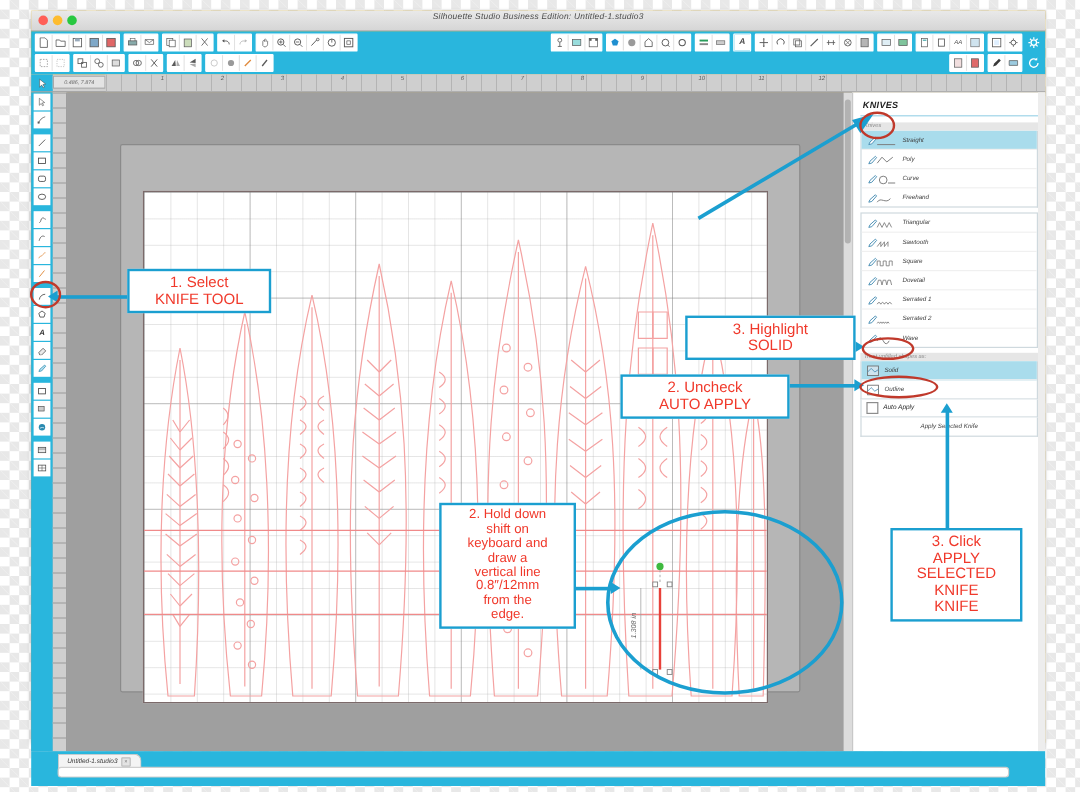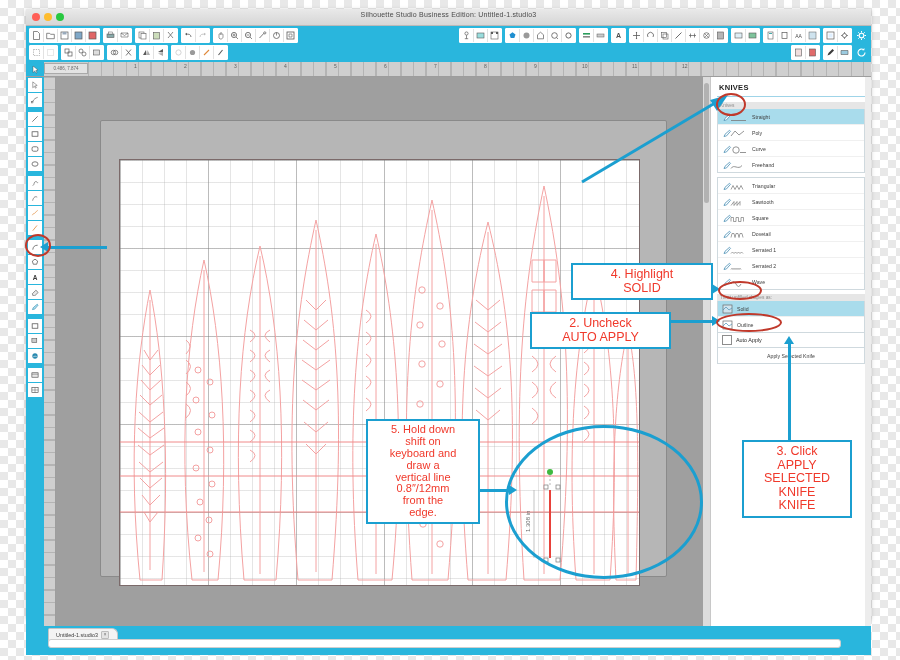--- a/index.html
+++ b/index.html
@@ -8,21 +8,21 @@
 
   
   .checker{position:absolute;inset:0;
     background-image:
       linear-gradient(45deg,#e8e8e8 25%,transparent 25%,transparent 75%,#e8e8e8 75%),
       linear-gradient(45deg,#e8e8e8 25%,transparent 25%,transparent 75%,#e8e8e8 75%);
     background-size:16px 16px;background-position:0 0,8px 8px;background-color:#fff;}
 
   
   .window{position:absolute;left:26px;top:9px;width:845px;height:610px;background:#eab308;
-    box-shadow:0 1px 4px rgba(0,0,0,.25);}
+    box-shadow:0 1px 4px rgba(0,0,0,.25);font-style:italic;}
   .titlebar{position:relative;height:16px;
     background:linear-gradient(#e9e9e9,#d6d6d6);border-bottom:1px solid #b9b9b9;}
   .lights{position:absolute;left:6px;top:4px;display:flex;gap:4px;}
   .light{width:8px;height:8px;border-radius:50%;}
   .l-red{background:#ff5f57;} .l-yel{background:#febc2e;} .l-grn{background:#28c840;}
   .win-title{position:absolute;left:0;right:0;top:2px;text-align:center;font-size:7px;color:#4a4a4a;
     letter-spacing:.2px;}
 
   
   .tbar{background:#29b6dd;padding:2px 3px;display:flex;align-items:center;gap:3px;}
@@ -909,46 +909,50 @@
       <div class="hscroll">
           <i></i>
         </div>
     </div>
   </div>
 
   <div class="bigcircle" style="left:505px;top:425px;width:192px;height:148px;"></div>
 
   <div class="conn h" style="left:45px;top:246px;width:62px;"></div>
   <div class="arrow left" style="left:40px;top:242px;"></div>
+  <div class="callout" style="left:106px;top:224px;width:106px;">
+    <div>1. Select</div>
+    <div>KNIFE TOOL</div>
+  </div>
   <div class="ellipse" style="left:25px;top:234px;width:22px;height:19px;"></div>
 
   <svg class="diagline" style="left:580px;top:92px;width:150px;height:110px;">
     <path d="M2 90 L140 8" stroke="#1b9fd0" stroke-width="3" fill="none"></path>
     <path d="M148 3 L130 8 L137 19 Z" fill="#1b9fd0"></path>
   </svg>
   <div class="ellipse" style="left:716px;top:93px;width:26px;height:19px;"></div>
 
   <div class="callout" style="left:571px;top:263px;width:128px;">
-    <div>4. Highlight</div>
+    <div>3. Highlight</div>
     <div>SOLID</div>
   </div>
   <div class="conn h" style="left:699px;top:288px;width:16px;"></div>
   <div class="arrow right" style="left:712px;top:284px;"></div>
   <div class="ellipse" style="left:718px;top:281px;width:40px;height:15px;"></div>
 
-  <div class="callout" style="left:530px;top:312px;width:127px;">
+  <div class="callout" style="left:517px;top:312px;width:127px;">
     <div>2. Uncheck</div>
     <div>AUTO APPLY</div>
   </div>
   <div class="conn h" style="left:657px;top:320px;width:58px;"></div>
   <div class="arrow right" style="left:712px;top:316px;"></div>
   <div class="ellipse" style="left:716px;top:313px;width:62px;height:15px;"></div>
 
   <div class="callout sm" style="left:366px;top:419px;width:100px;">
-    <div>5. Hold down</div>
+    <div>2. Hold down</div>
     <div>shift on</div>
     <div>keyboard and</div>
     <div>draw a</div>
     <div>vertical line</div>
     <div>0.8″/12mm</div>
     <div>from the</div>
     <div>edge.</div>
   </div>
   <div class="conn h" style="left:470px;top:489px;width:42px;"></div>
   <div class="arrow right" style="left:509px;top:485px;"></div>

